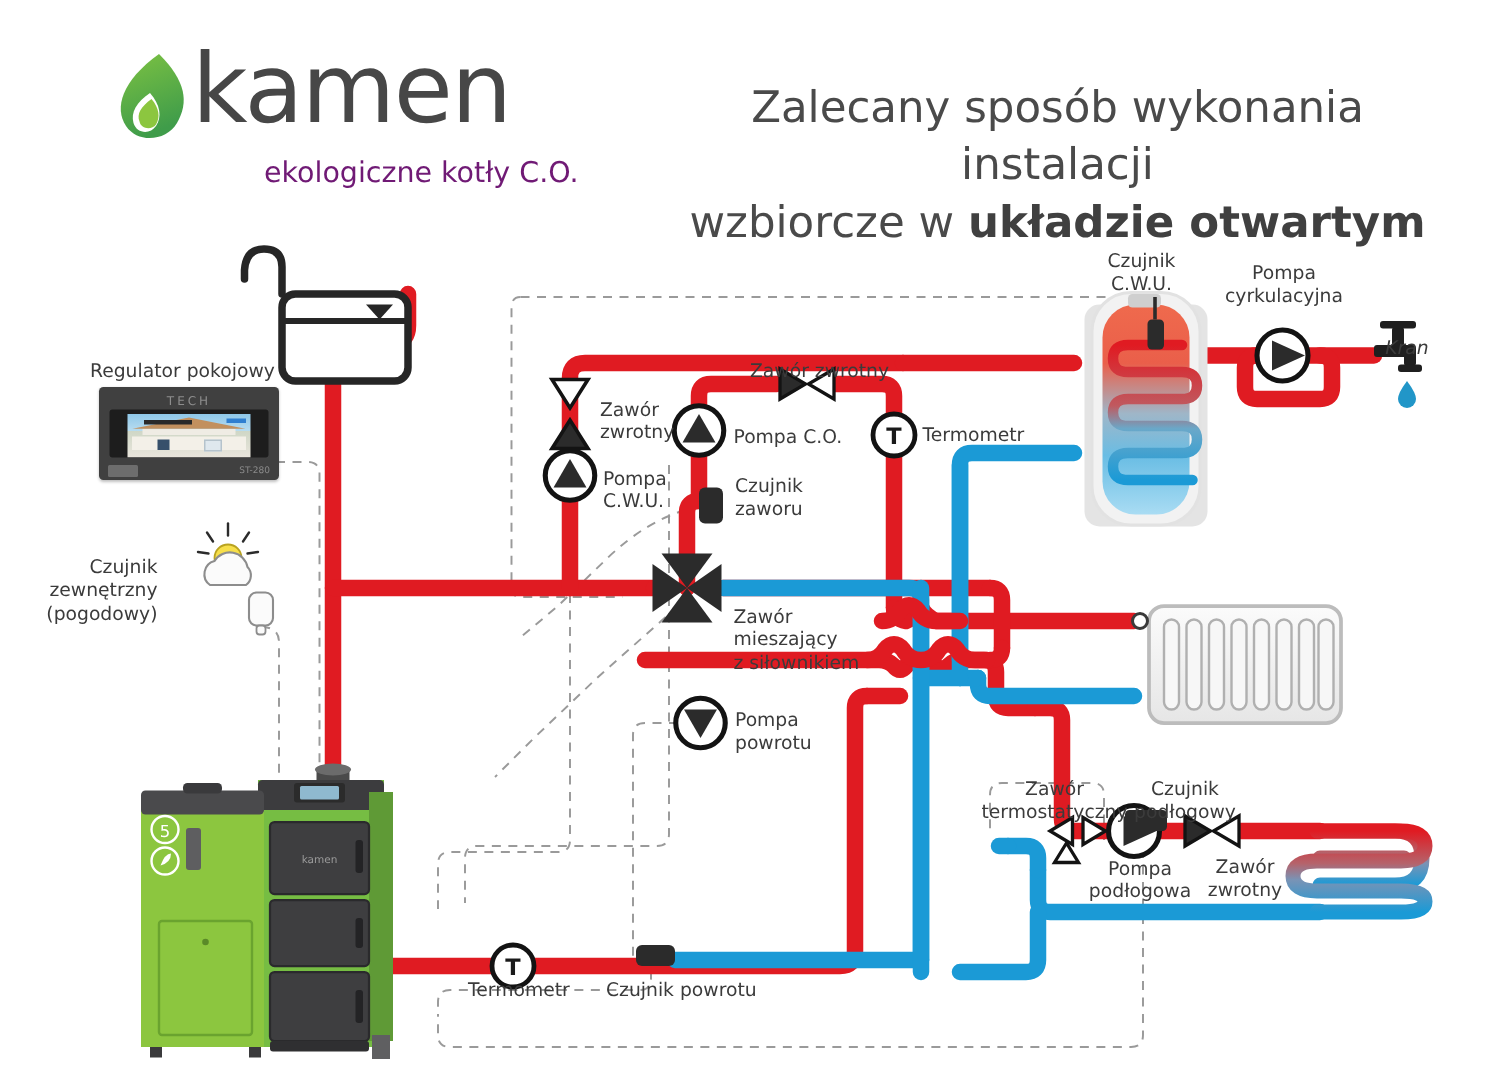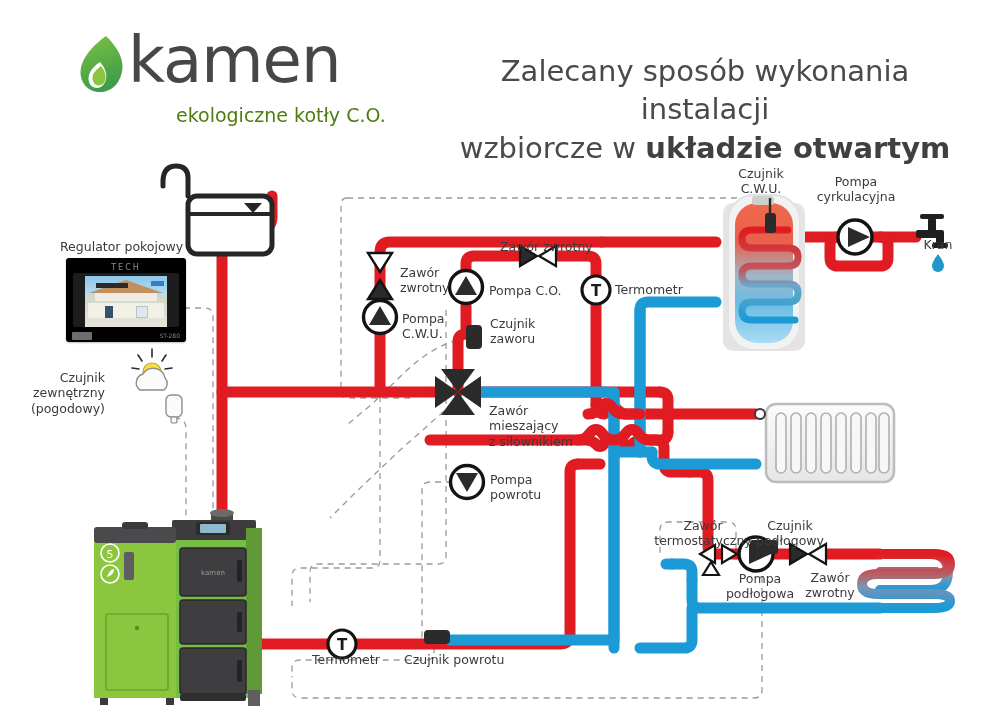--- a/index.html
+++ b/index.html
@@ -8,27 +8,27 @@
   #stage{position:absolute;inset:0;width:1000px;height:720px;}
   svg#diagram{position:absolute;left:0;top:0;width:1000px;height:720px;}
   .lbl{position:absolute;font-size:12.5px;line-height:1.22;color:#3b3b3b;
        font-family:"DejaVu Sans","Liberation Sans",sans-serif;white-space:pre;}
   .lbl.c{text-align:center;}
   .lbl.r{text-align:right;}
   
   #logo-wrap{position:absolute;left:70px;top:33px;width:340px;height:95px;}
   #logo-text{position:absolute;left:128px;top:28px;font-size:64px;letter-spacing:-1px;
        color:#474747;font-family:"DejaVu Sans","Liberation Sans",sans-serif;line-height:1;}
-  #logo-sub{position:absolute;left:176px;top:104px;font-size:19px;color:#4d7c0f;}
+  #logo-sub{position:absolute;left:176px;top:104px;font-size:19px;color:#701a75;}
   #title{position:absolute;left:455px;top:52px;width:500px;font-size:29px;
        line-height:1.32;color:#4a4a4a;text-align:center;}
   #title b{color:#404040;font-weight:bold;}
   
-  #regulator{position:absolute;left:66px;top:258px;width:120px;height:84px;
-       background:#000000;border-radius:3px;box-shadow:0 1px 2px rgba(0,0,0,.25);}
+  #regulator{position:absolute;left:66px;top:258px;width:120px;height:62px;
+       background:#404040;border-radius:3px;box-shadow:0 1px 2px rgba(0,0,0,.25);}
   #reg-brand{position:absolute;left:0;right:0;top:5px;text-align:center;font-size:8px;
        color:#8d8d8d;letter-spacing:2px;}
   #reg-screen{position:absolute;left:7px;top:15px;right:7px;bottom:15px;background:#1d1d1d;
        border-radius:2px;overflow:hidden;}
   #reg-house{position:absolute;left:12px;top:3px;right:12px;bottom:0;
        background:linear-gradient(#8ec7e8 0%,#b7dcf0 38%,#cfd7c6 39%,#e9e5dc 100%);}
   #reg-roof{position:absolute;left:4%;top:8%;width:92%;height:26%;
        background:#c2905e;clip-path:polygon(50% 0,100% 100%,0 100%);}
   #reg-band{position:absolute;left:12%;top:34%;width:76%;height:16%;background:#efece4;}
   #reg-band2{position:absolute;left:4%;top:52%;width:92%;height:30%;background:#f3f0e8;}
@@ -405,21 +405,21 @@
 z siłownikiem</div>
 
   <div class="lbl" style="left:615px;top:282px;">Termometr</div>
 
   <div class="lbl c" style="left:713px;top:166px;width:96px;">Czujnik
 C.W.U.</div>
 
   <div class="lbl c" style="left:804px;top:174px;width:104px;">Pompa
 cyrkulacyjna</div>
 
-  <div class="lbl c" style="left:908px;top:237px;width:60px;">Kran</div>
+  <div class="lbl c" style="left:908px;top:224px;width:60px;font-style:italic;">Kran</div>
 
   <div class="lbl" style="left:490px;top:472px;">Pompa
 powrotu</div>
 
   <div class="lbl c" style="left:648px;top:518px;width:110px;">Zawór
 termostatyczny</div>
 
   <div class="lbl c" style="left:745px;top:518px;width:90px;">Czujnik
 podłogowy</div>
 

